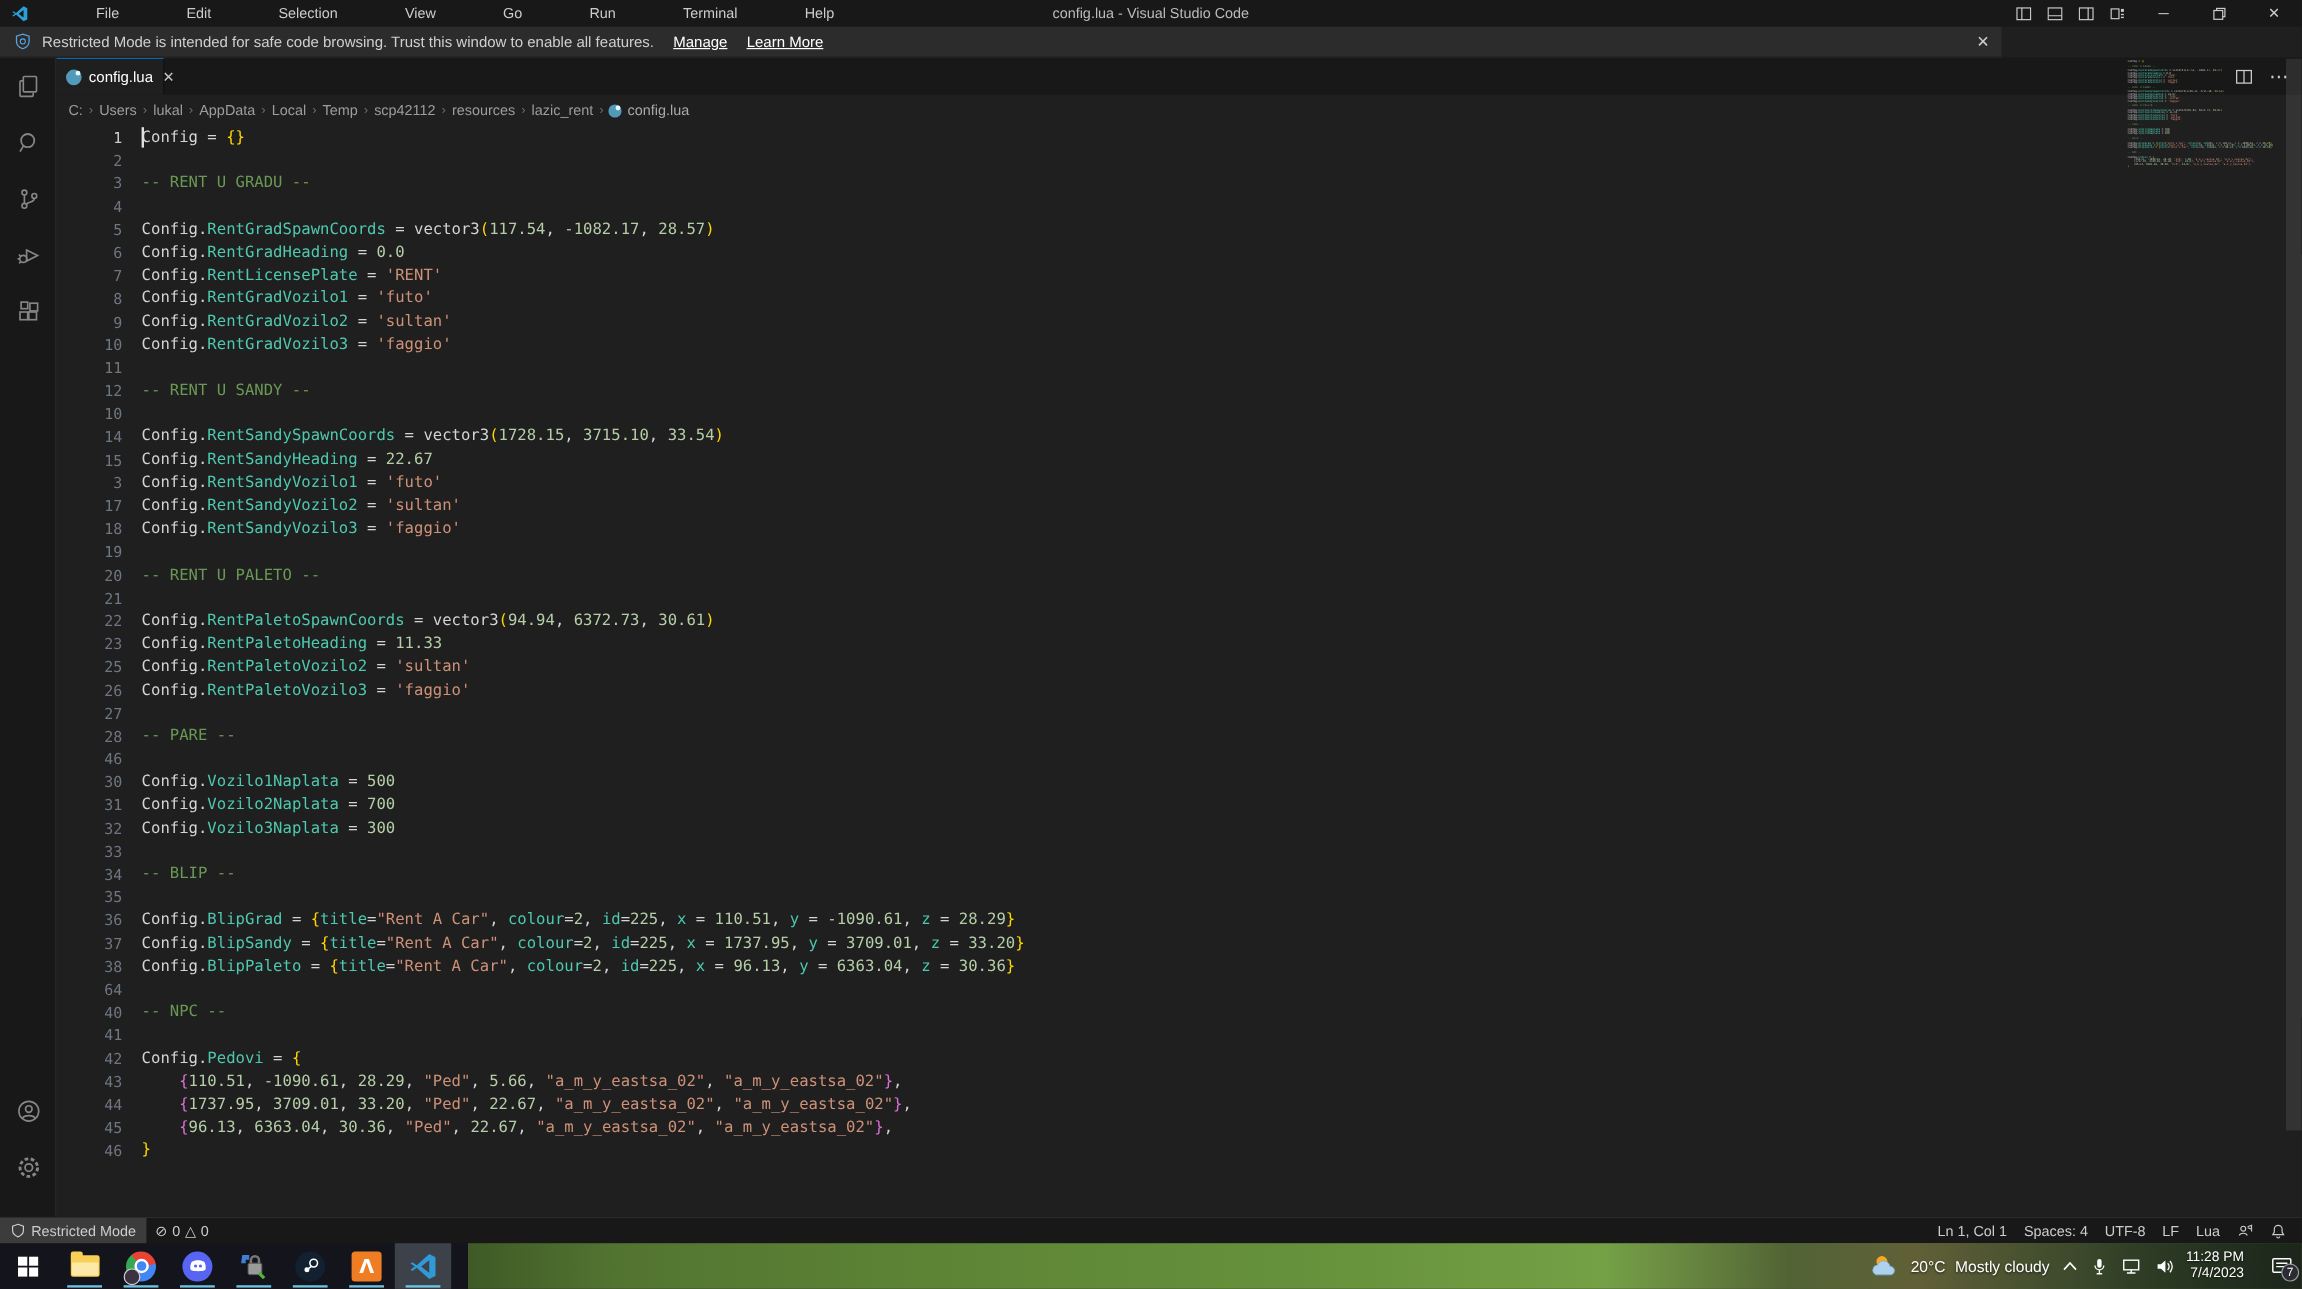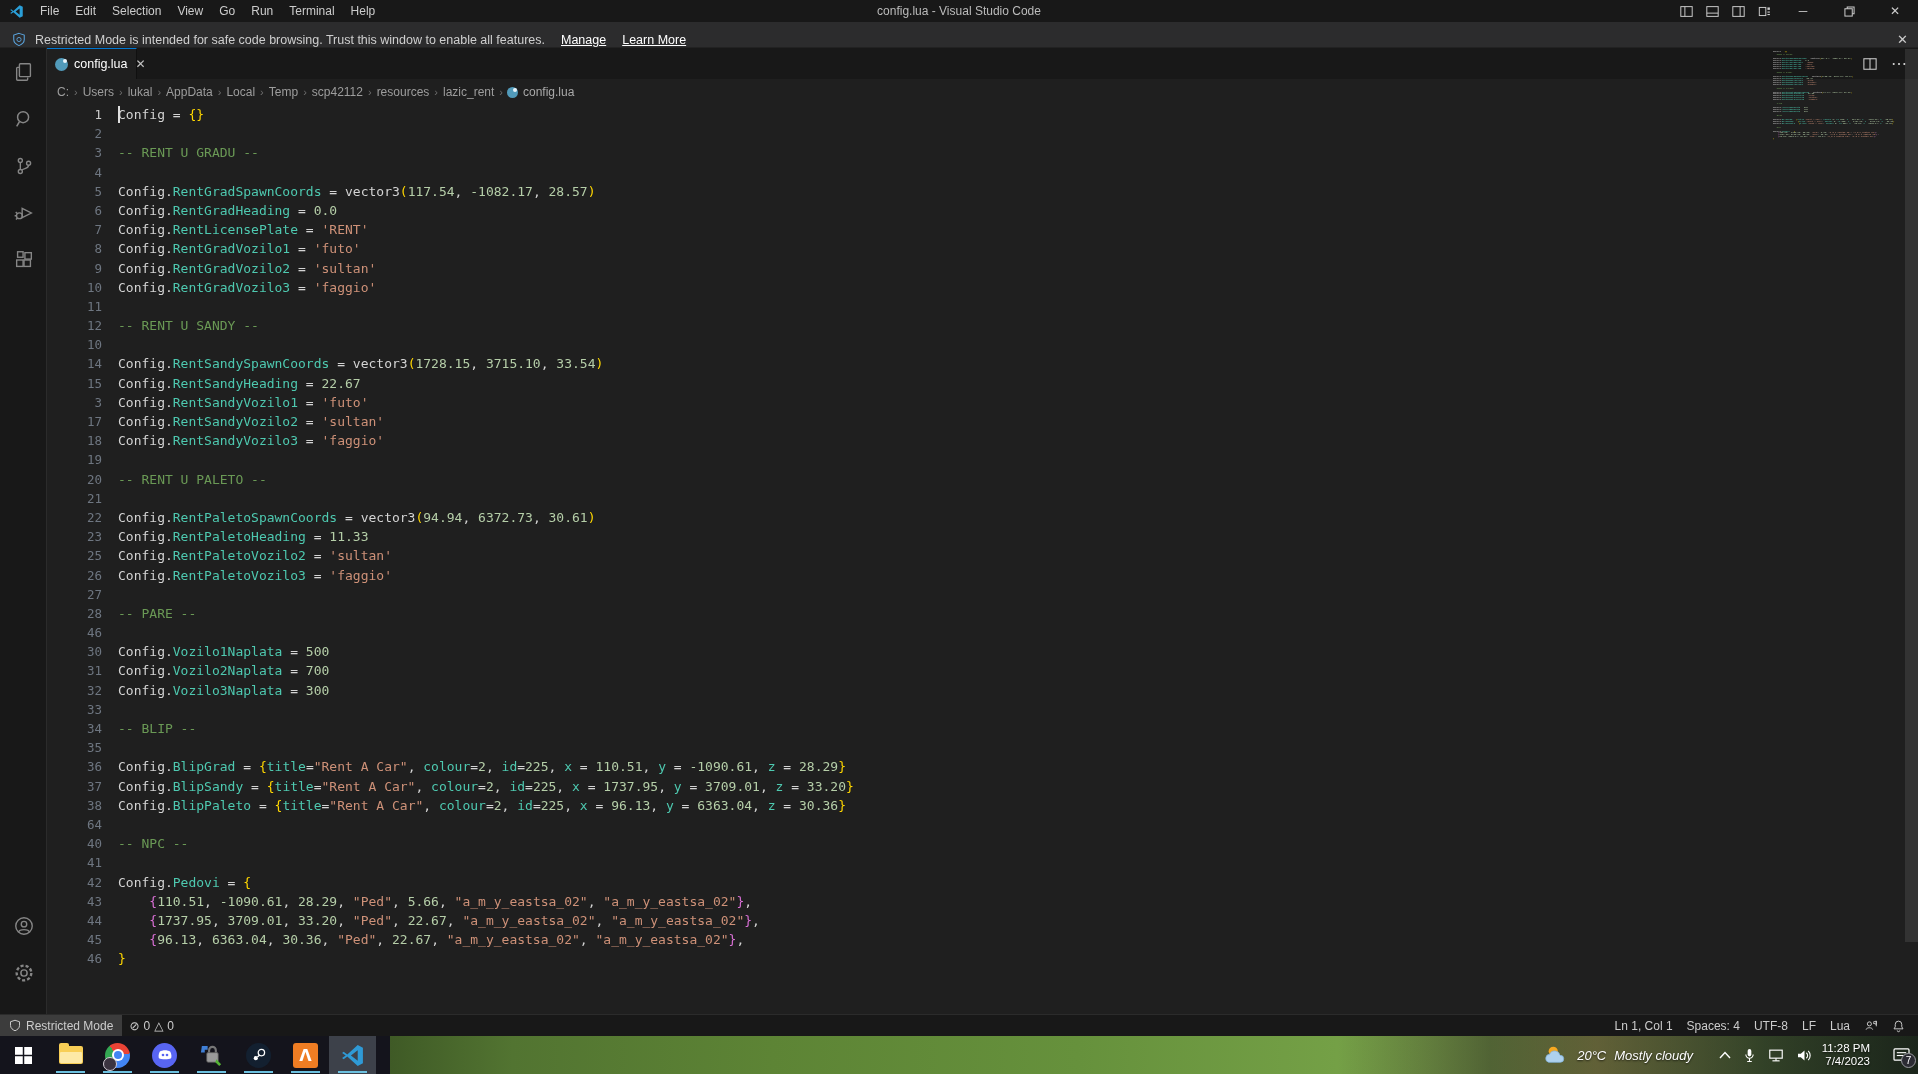--- a/index.html
+++ b/index.html
@@ -1,29 +1,29 @@
 <!DOCTYPE html>
 <html><head>
 <meta charset="utf-8">
 <style>
   * { margin:0; padding:0; box-sizing:border-box; }
   html,body { width:1918px; height:1074px; overflow:hidden; background:#1f1f1f;
               font-family:"Liberation Sans", sans-serif; }
   .titlebar { position:absolute; left:0; top:0; width:1918px; height:22px; background:#181818;
               display:flex; align-items:center; color:#cccccc; font-size:12px; z-index:30; }
   .vsc-logo { width:15px; height:15px; margin:0 8px 0 9px; }
-  .menu-item { padding:0 8px; height:22px; line-height:22px; color:#cccccc; cursor:default; }
+  .menu-item { padding:0 8px; height:22px; line-height:22px; color:#cccccc; cursor:default;margin-left:40px; }
   .win-title { position:absolute; left:0; right:0; text-align:center; color:#bbbbbb; font-size:12px; pointer-events:none; }
   .layout-icons { position:absolute; right:146px; top:0; height:22px; display:flex; align-items:center; gap:13px; }
   .layout-icons svg { display:block; }
   .win-controls { position:absolute; right:0; top:0; height:22px; display:flex; }
   .win-btn { width:46px; height:22px; display:flex; align-items:center; justify-content:center; color:#cccccc; font-size:12px; }
 
-  .banner { position:absolute; left:0; top:22px; width:1918px; height:26px; background:#2c2c2d;
-            border-bottom:1px solid #222; display:flex; align-items:flex-end; color:#cfcfcf; font-size:12.5px; z-index:29; }
+  .banner { position:absolute; left:0; top:22px; width:1668px; height:26px; background:#2c2c2d;
+            border-bottom:1px solid #222; display:flex; align-items:center; color:#cfcfcf; font-size:12.5px; z-index:29; }
   .banner .shield { margin:0 9px 0 12px; }
   .banner a { color:#ffffff; text-decoration:underline; margin-left:16px; cursor:pointer; }
   .banner .close { position:absolute; right:10px; color:#cccccc; font-size:13px; }
 
   .activitybar { position:absolute; left:0; top:48px; width:47px; bottom:38px; background:#181818;
                  border-right:1px solid #2b2b2b; z-index:20; }
   .act-icon { width:47px; height:47px; display:flex; align-items:center; justify-content:center; color:#868686; }
   .act-bottom { position:absolute; bottom:40px; left:0; width:47px; }
 
   .editor-region { position:absolute; left:47px; top:48px; right:0; bottom:60px; background:#1f1f1f; }
@@ -62,22 +62,22 @@
   .wallpaper { position:absolute; left:390px; top:0; right:0; height:38px;
     background:linear-gradient(90deg,#3f5a26 0%,#527431 8%,#5d8435 25%,#66913c 45%,#74a046 62%,#8fae54 72%,#bab65f 79%,#9aa757 84%,#6f8f4a 90%,#55713c 100%);
   }
   .wallpaper::after { content:""; position:absolute; left:0; top:0; right:0; bottom:0;
     background:linear-gradient(90deg, rgba(0,0,0,0) 0%, rgba(0,0,0,0) 62%, rgba(5,8,14,0.45) 72%, rgba(5,8,14,0.55) 88%, rgba(5,8,14,0.72) 100%); }
   .tb-icons { position:absolute; left:0; top:0; height:38px; display:flex; align-items:center; }
   .tb-btn { width:47px; height:38px; display:flex; align-items:center; justify-content:center; position:relative; }
   .tb-btn.running::after { content:""; position:absolute; bottom:1px; left:9px; width:29px; height:2.5px; background:#6cc1e0; }
   .tb-btn.active-app { background:rgba(130,140,150,0.38); }
   .tray { position:absolute; right:0; top:0; height:38px; display:flex; align-items:center; color:#ffffff; }
-  .weather { position:absolute; right:225px; top:0; height:38px; display:flex; align-items:center; gap:8px; color:#ffffff;
-             font-size:13px; text-shadow:0 1px 2px rgba(0,0,0,0.7);font-style:italic; }
+  .weather { position:absolute; right:210px; top:0; height:38px; display:flex; align-items:center; gap:8px; color:#ffffff;
+             font-size:13px; text-shadow:0 1px 2px rgba(0,0,0,0.7); }
   .tray-icons { display:flex; align-items:center; gap:13px; margin-right:10px; }
   .clock { text-align:right; font-size:11.5px; line-height:13px; margin-right:14px; text-shadow:0 1px 2px rgba(0,0,0,0.7); }
   .notif { position:relative; width:34px; height:38px; display:flex; align-items:center; justify-content:center; }
   .notif-badge { position:absolute; right:2px; bottom:6px; width:15px; height:15px; border-radius:50%; background:#2b2b33;
                  border:1px solid #9a9aa0; color:#fff; font-size:10px; display:flex; align-items:center; justify-content:center; }
 
   
   .lua-icon { width:13px; height:13px; border-radius:50%; background:#519aba; position:relative; flex:none; }
   .lua-icon::after { content:""; position:absolute; right:1px; top:1px; width:4px; height:4px; border-radius:50%; background:#eaf4fa; }
   .folder-ic { width:24px; height:18px; position:relative; }

